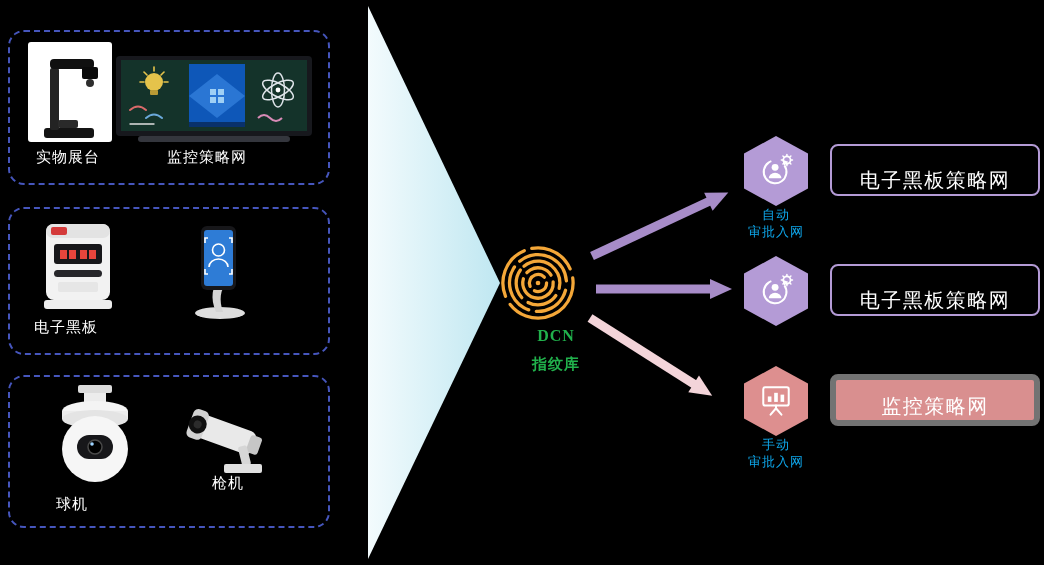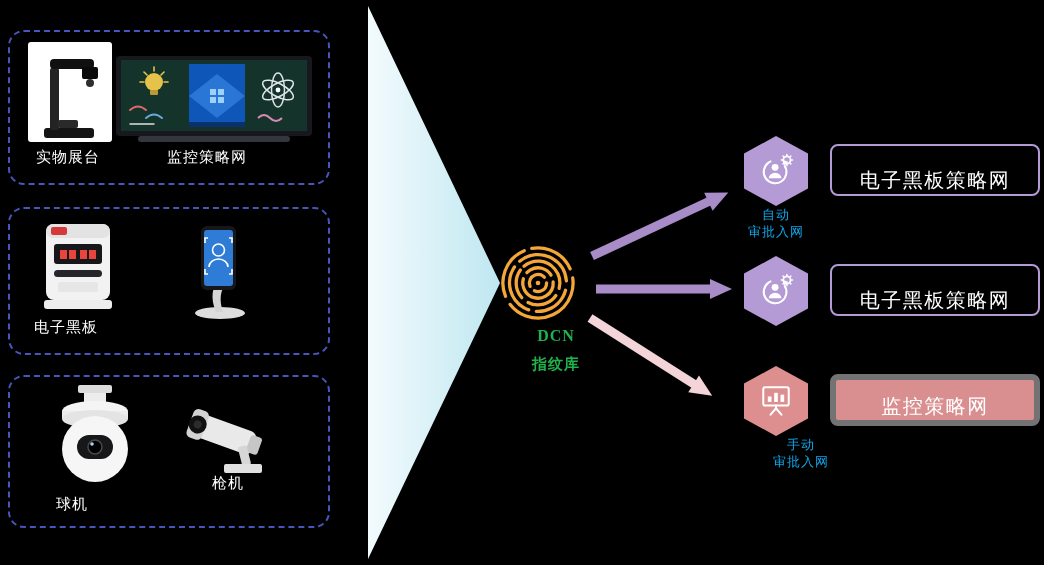--- a/index.html
+++ b/index.html
@@ -266,21 +266,21 @@
           <rect x="20" y="13" width="4" height="10"></rect>
           <rect x="27" y="15" width="4" height="8"></rect>
       </g>
       <g stroke="#fff" stroke-width="2.2" stroke-linecap="round">
         <line x1="22" y1="27" x2="22" y2="31"></line>
           <line x1="22" y1="30" x2="16" y2="37"></line>
           <line x1="22" y1="30" x2="28" y2="37"></line>
       </g>
     </svg>
   </div>
-  <div class="caption" style="left:746px;top:436px">
+  <div class="caption" style="left:721px;top:436px">
     <div>手动</div>
     <div>审批入网</div>
   </div>
 
   <div class="target outlined" style="top:144px">
     <span>电子黑板策略网</span>
   </div>
   <div class="target outlined" style="top:264px">
     <span>电子黑板策略网</span>
   </div>

